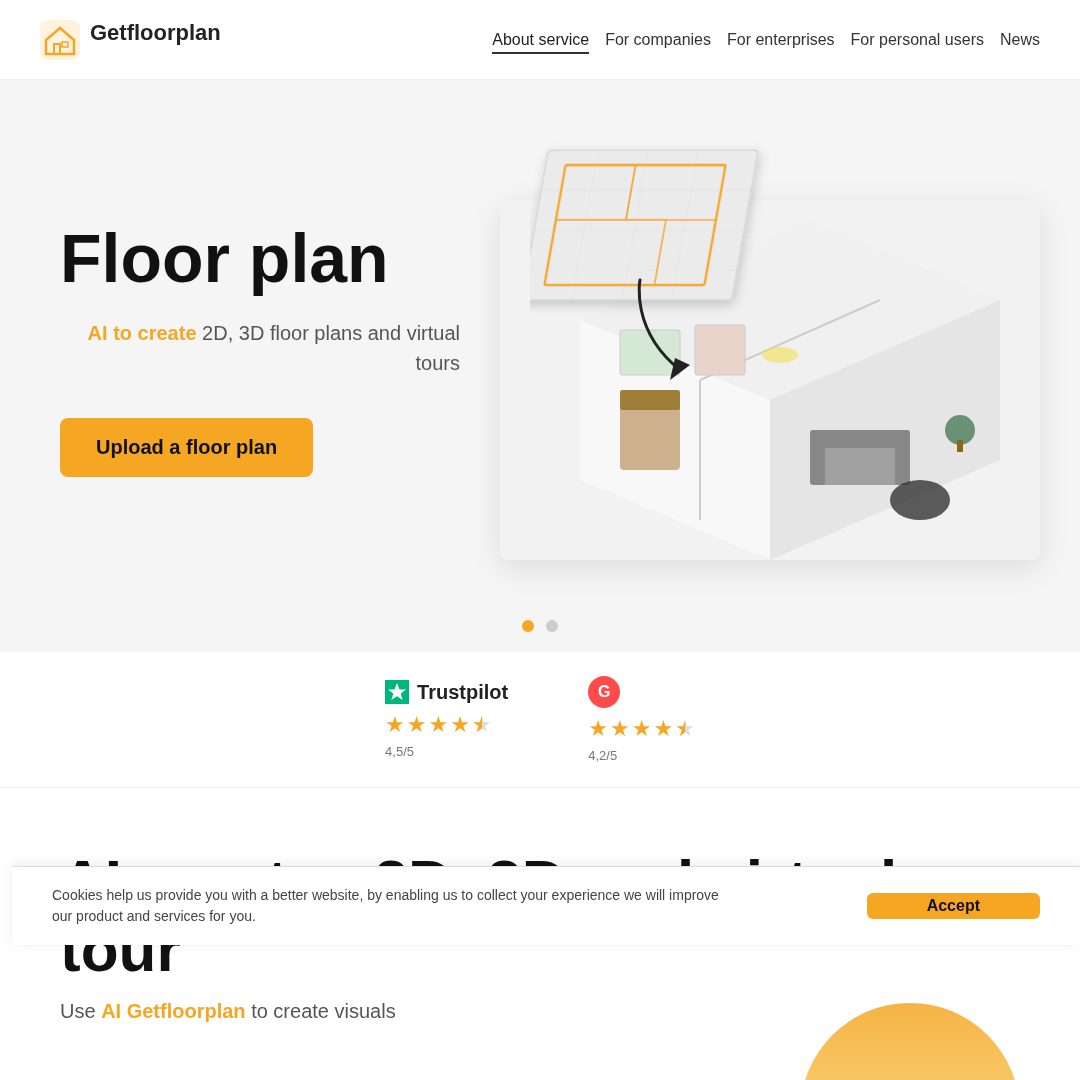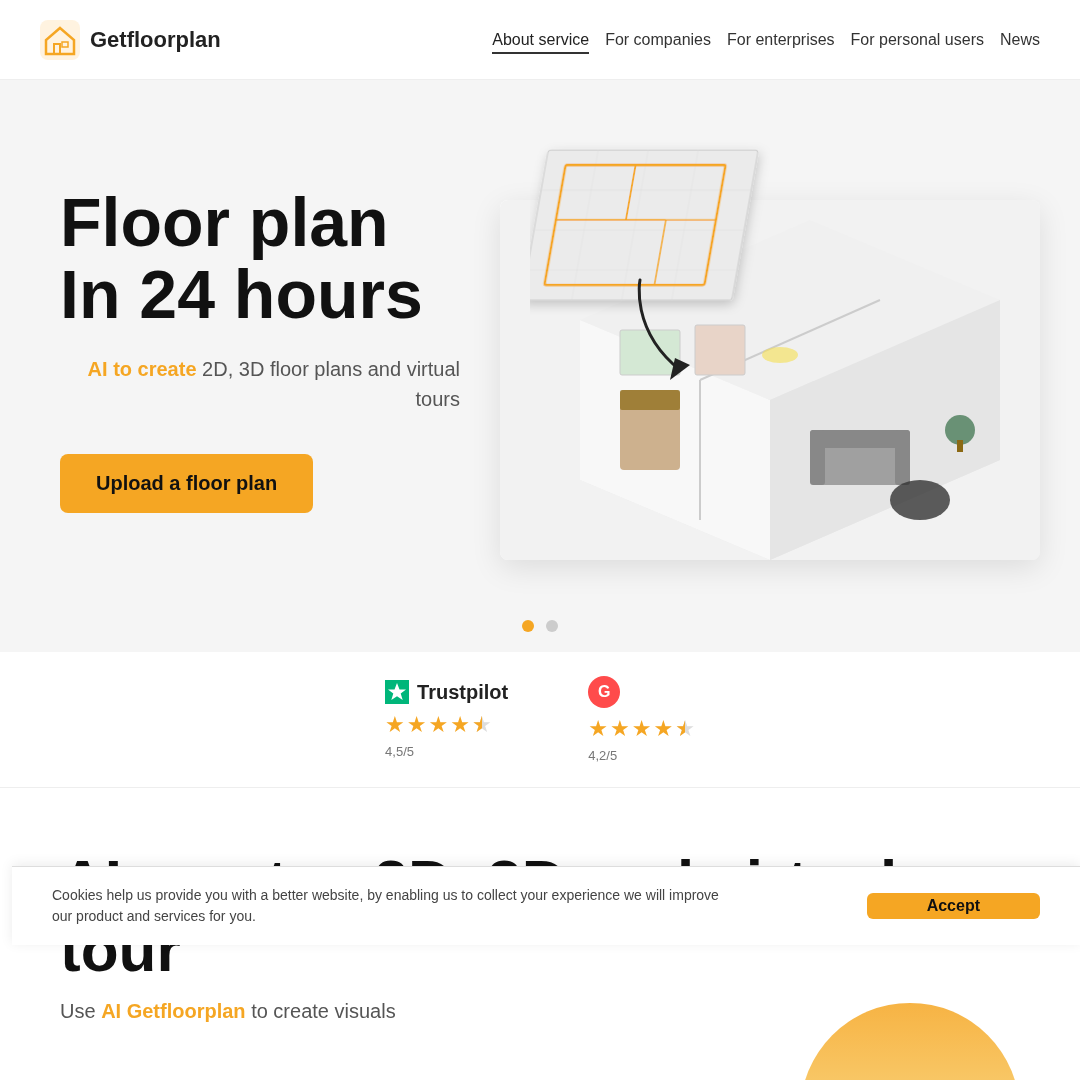--- a/index.html
+++ b/index.html
@@ -9,21 +9,21 @@
     .navbar {
       background: #fff;
       display: flex;
       align-items: center;
       padding: 0 40px;
       height: 80px;
       border-bottom: 1px solid #eee;
     }
     .logo-wrap {
       display: flex;
-      align-items: center;
+      align-items: flex-start;
       gap: 10px;
       margin-right: auto;
       text-decoration: none;
     }
     .logo-icon {
       width: 40px;
       height: 40px;
     }
     .logo-text {
       font-size: 22px;
@@ -281,21 +281,20 @@
     <li><a href="#">For enterprises</a></li>
     <li><a href="#">For personal users</a></li>
     <li><a href="#">News</a></li>
   </ul>
 </nav>
 
 <section class="hero">
   <div class="hero-left">
     <h1 class="hero-title">
       <span>Floor plan</span><br>
-      <span>In 24 hours</span>
     </h1>
     <p class="hero-subtitle">
       <span class="highlight">AI to create</span><span> 2D, 3D floor plans and virtual tours</span>
     </p>
     <button class="hero-btn">Upload a floor plan</button>
   </div>
 
   <div class="hero-right">
 
     <div class="floorplan-visual">

